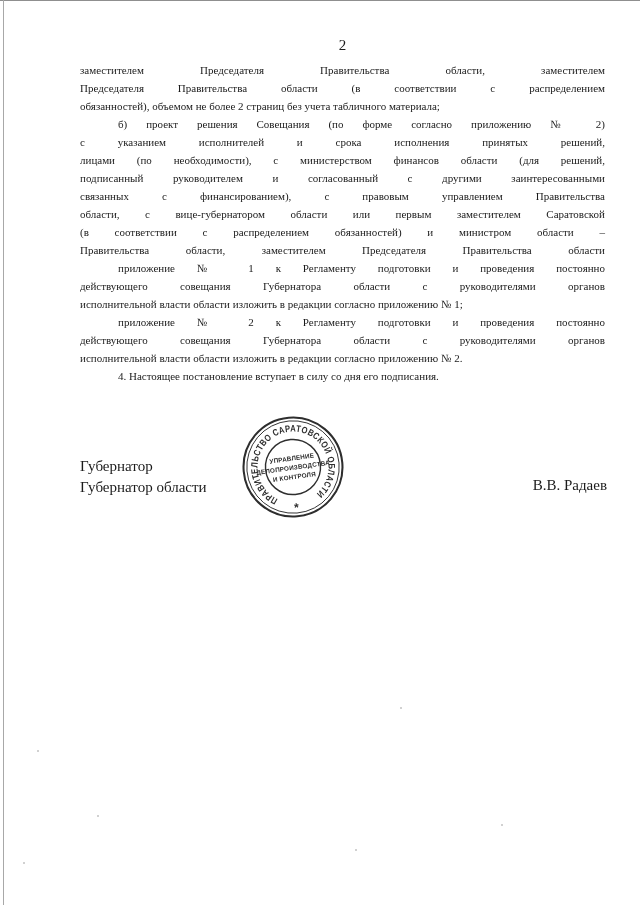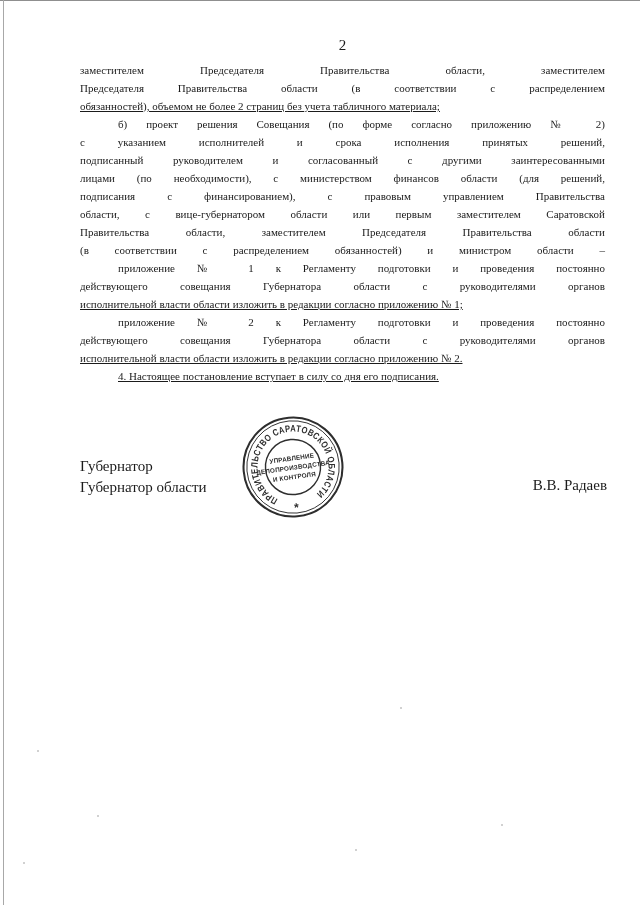--- a/index.html
+++ b/index.html
@@ -7,21 +7,21 @@
     position:relative; width:640px; height:905px; background:#ffffff;
     font-family:"Liberation Serif","DejaVu Serif",serif; color:#1b1b1b;
     overflow:hidden;
   }
   .scan-edge-top { position:absolute; left:0; top:0; width:640px; height:1px; background:#8f8f8f; }
   .scan-edge-left { position:absolute; left:3px; top:0; width:1px; height:905px; background:#a8a8a8; }
   .speck { position:absolute; width:2px; height:2px; background:#9a9a9a; opacity:.45; }
   .page-number { position:absolute; left:80px; top:37px; width:525px; text-align:center; font-size:15px; }
   .doc-body { position:absolute; left:80px; top:61px; width:525px; font-size:11px; }
   .line { line-height:18px; height:18px; text-align:justify; text-align-last:justify; white-space:normal; }
-  .line.last { text-align-last:left;text-decoration:underline; }
+  .line.last { text-align-last:left; }
   .line.indent { text-indent:38px; }
   .signature { position:absolute; left:80px; top:456px; font-size:15px; font-weight:normal; line-height:21px; }
   .sig-name { position:absolute; top:477px; right:33px; font-size:15px; font-weight:normal; }
   .stamp { position:absolute; left:237px; top:411px; width:112px; height:112px; transform:rotate(-5deg); }
   .stamp circle { fill:none; }
   .stamp-ring-text { font-family:"Liberation Sans","DejaVu Sans",sans-serif; font-weight:bold; font-size:10px; letter-spacing:0.6px; }
   .stamp-star { font-family:"Liberation Sans","DejaVu Sans",sans-serif; font-weight:bold; font-size:13px; }
   .stamp-center { font-family:"Liberation Sans","DejaVu Sans",sans-serif; font-weight:bold; font-size:6.8px; letter-spacing:0.2px; }
 </style>
 </head>
@@ -39,26 +39,26 @@
   <div class="speck" style="left:501px; top:824px;"></div>
 
   <div class="page-number">2</div>
 
   <div class="doc-body">
       <div class="line">заместителем Председателя Правительства области, заместителем</div>
       <div class="line">Председателя Правительства области (в соответствии с распределением</div>
       <div class="line last">обязанностей), объемом не более 2 страниц без учета табличного материала;</div>
       <div class="line indent">б) проект решения Совещания (по форме согласно приложению № 2)</div>
       <div class="line">с указанием исполнителей и срока исполнения принятых решений,</div>
+      <div class="line">лицами (по необходимости), с министерством финансов области (для решений,</div>
       <div class="line">подписанный руководителем и согласованный с другими заинтересованными</div>
-      <div class="line">лицами (по необходимости), с министерством финансов области (для решений,</div>
-      <div class="line">подписания с финансированием), с правовым управлением Правительства</div>
+      <div class="line">связанных с финансированием), с правовым управлением Правительства</div>
       <div class="line">области, с вице-губернатором области или первым заместителем Саратовской</div>
+      <div class="line">(в соответствии с распределением обязанностей) и министром области –</div>
       <div class="line">Правительства области, заместителем Председателя Правительства области</div>
-      <div class="line">(в соответствии с распределением обязанностей) и министром области –</div>
       <div class="line indent">приложение № 1 к Регламенту подготовки и проведения постоянно</div>
       <div class="line">действующего совещания Губернатора области с руководителями органов</div>
       <div class="line last">исполнительной власти области изложить в редакции согласно приложению № 1;</div>
       <div class="line indent">приложение № 2 к Регламенту подготовки и проведения постоянно</div>
       <div class="line">действующего совещания Губернатора области с руководителями органов</div>
       <div class="line last">исполнительной власти области изложить в редакции согласно приложению № 2.</div>
       <div class="line last indent">4. Настоящее постановление вступает в силу со дня его подписания.</div>
     </div>
 
   <div class="signature">

